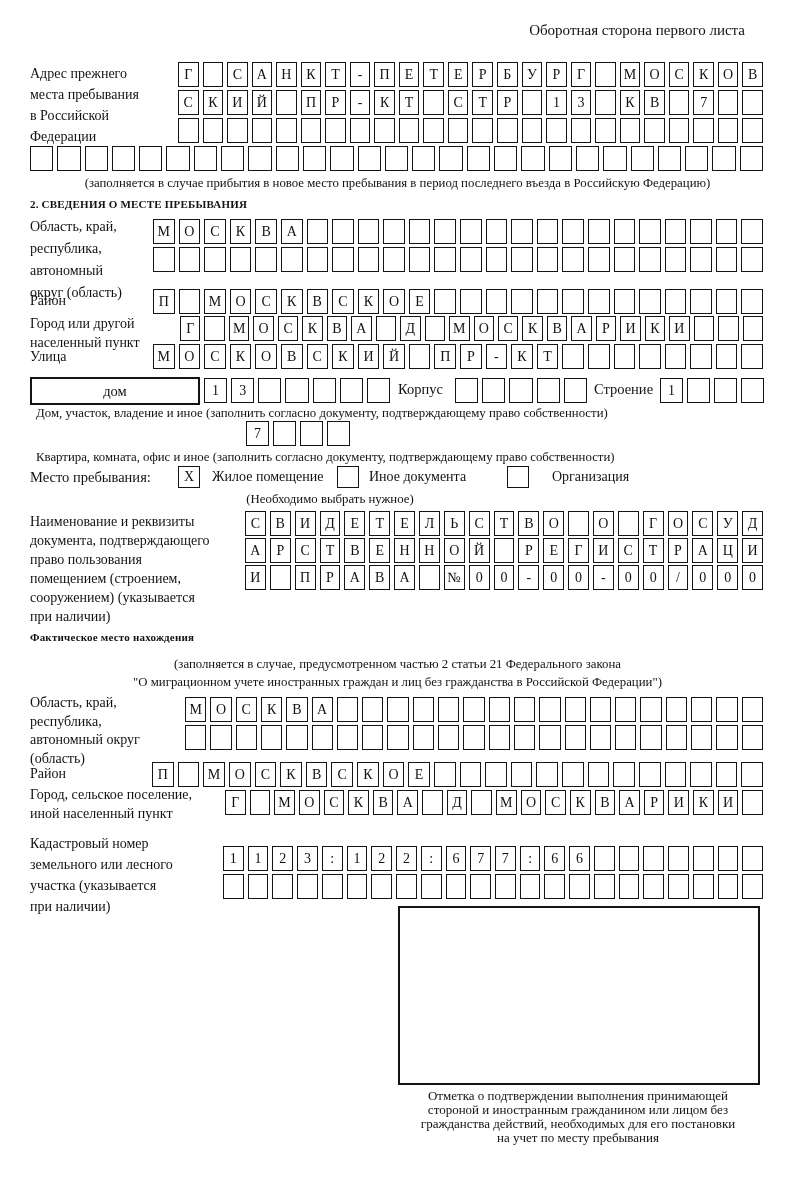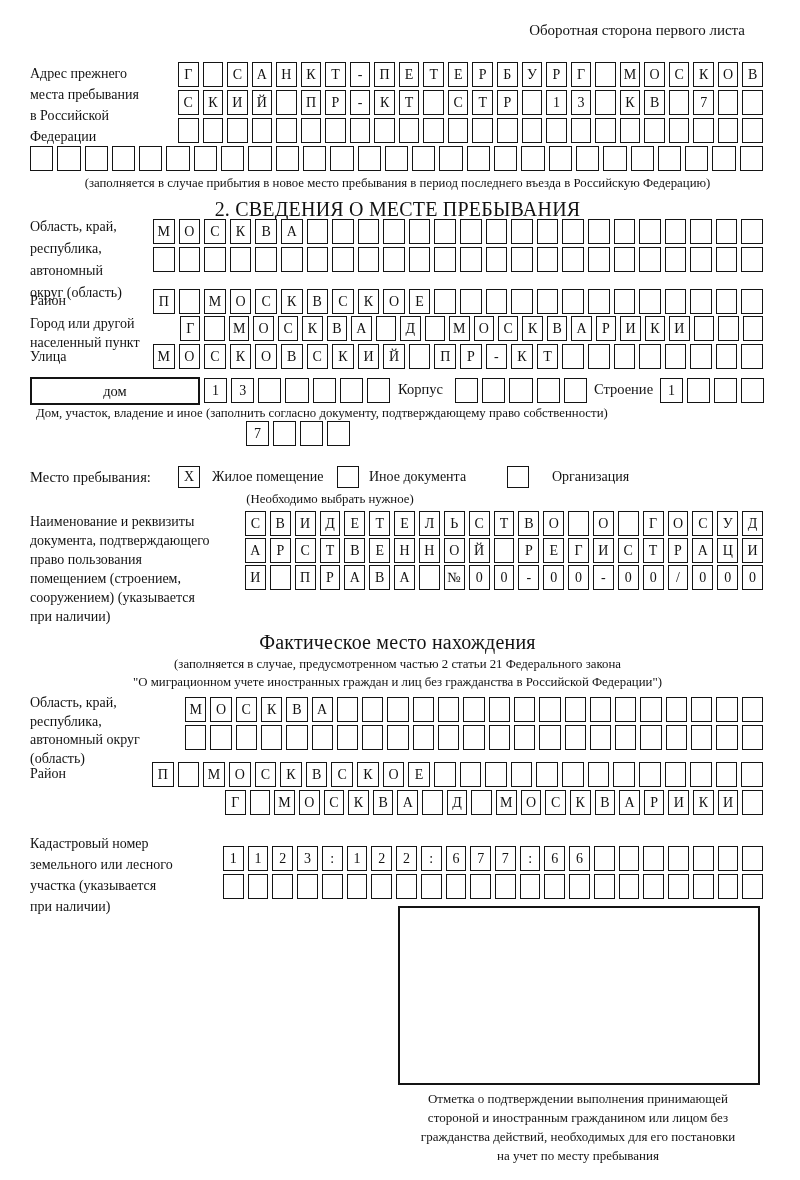--- a/index.html
+++ b/index.html
@@ -1,32 +1,32 @@
 <!DOCTYPE html>
 <html><head>
 <meta charset="utf-8">
 <style>
   html,body{margin:0;padding:0;background:#fff;}
   .page{position:relative;width:800px;height:1180px;background:#fff;
         font-family:"Liberation Serif","DejaVu Serif",serif;color:#121212;overflow:hidden;}
   .abs{position:absolute;}
   .label{font-size:14px;line-height:20px;white-space:pre-line;}
   .caption{font-size:12.8px;text-align:center;}
-  .title{font-size:20px;font-weight:normal;text-align:center;letter-spacing:.2px;}
+  .title{font-size:11px;font-weight:bold;letter-spacing:.2px;}
   .header{font-size:15px;text-align:right;}
   .cellrow{position:absolute;display:grid;column-gap:4px;}
   .cell{border:1.6px solid #141414;height:23px;display:flex;align-items:center;
         justify-content:center;font-size:14px;line-height:1;background:#fff;}
   .widebox{position:absolute;border:2px solid #141414;display:flex;align-items:center;
         justify-content:center;font-size:14.5px;background:#fff;}
   .checkbox{position:absolute;width:20px;height:20px;border:1.7px solid #141414;
         display:flex;align-items:center;justify-content:center;font-size:14px;background:#fff;}
   .opt{position:absolute;font-size:14px;}
   .bigbox{position:absolute;border:2px solid #141414;background:#fff;}
-  .stamp{font-size:13px;line-height:19px;text-align:center;white-space:pre-line;}
+  .stamp{font-size:13px;line-height:14px;text-align:center;white-space:pre-line;}
 </style>
 </head>
 <body>
 
 <div class="page">
 
   <div class="abs header" style="left:0;top:22px;width:745px;">Оборотная сторона первого листа</div>
 
   <div class="abs label" style="left:30px;top:63px;width:150px;line-height:21px;">Адрес прежнего
 места пребывания
@@ -311,20 +311,21 @@
       <span class="cell"></span>
     </div>
   <div class="abs caption" style="left:36px;top:406px;width:730px;text-align:left;">Дом, участок, владение и иное (заполнить согласно документу, подтверждающему право собственности)</div>
 
   <div class="cellrow" style="left: 246px; top: 421px; width: 104px; grid-template-columns: repeat(4, 1fr);">
       <span class="cell">7</span>
       <span class="cell"></span>
       <span class="cell"></span>
       <span class="cell"></span>
     </div>
+  <div class="abs caption" style="left:36px;top:450px;width:730px;text-align:left;">Квартира, комната, офис и иное (заполнить согласно документу, подтверждающему право собственности)</div>
 
   <div class="abs" style="left:30px;top:469px;font-size:14.5px;">Место пребывания:</div>
   <div class="checkbox" style="left:178px;top:466px;">X</div>
   <div class="opt" style="left:212px;top:469px;">Жилое помещение</div>
   <div class="checkbox" style="left:337px;top:466px;"></div>
   <div class="opt" style="left:369px;top:469px;">Иное документа</div>
   <div class="checkbox" style="left:507px;top:466px;"></div>
   <div class="opt" style="left:552px;top:469px;">Организация</div>
   <div class="abs caption" style="left:170px;top:492px;width:320px;">(Необходимо выбрать нужное)</div>
 
@@ -484,20 +485,22 @@
       <span class="cell"></span>
       <span class="cell"></span>
       <span class="cell"></span>
       <span class="cell"></span>
       <span class="cell"></span>
       <span class="cell"></span>
       <span class="cell"></span>
       <span class="cell"></span>
     </div>
 
+  <div class="abs label" style="left:30px;top:785px;width:195px;line-height:19px;">Город, сельское поселение,
+иной населенный пункт</div>
   <div class="cellrow" style="left: 225px; top: 790px; width: 538px; grid-template-columns: repeat(22, 1fr);">
       <span class="cell">Г</span>
       <span class="cell"></span>
       <span class="cell">М</span>
       <span class="cell">О</span>
       <span class="cell">С</span>
       <span class="cell">К</span>
       <span class="cell">В</span>
       <span class="cell">А</span>
       <span class="cell"></span>

